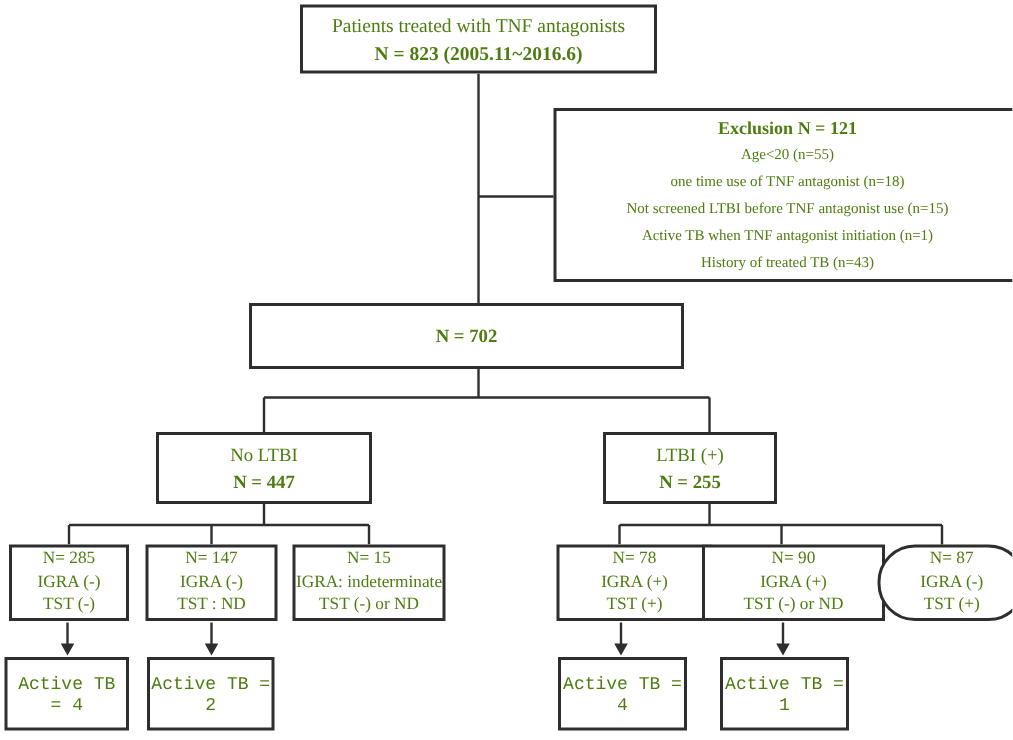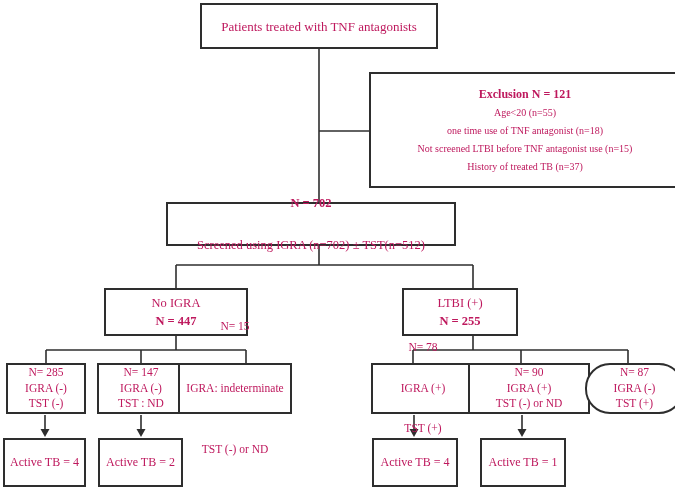--- a/index.html
+++ b/index.html
@@ -2,21 +2,21 @@
 <html><head>
 <meta charset="utf-8">
 <style>
   html, body { margin: 0; padding: 0; background: #ffffff; }
   .canvas {
     position: relative;
     width: 675px;
     height: 493px;
     background: #ffffff;
     font-family: "Liberation Serif", "DejaVu Serif", serif;
-    color: #be185d;
+    color: #4d7c0f;
     overflow: hidden;
   }
   .lines {
     position: absolute;
     left: 0; top: 0;
     width: 675px; height: 493px;
   }
   .box {
     position: absolute;
     box-sizing: border-box;
@@ -36,25 +36,25 @@
   .excl-item { font-size: 10px; line-height: 18px; }
   
   .top-box       { left: 200px; top: 3px;   width: 238px; height: 46px; }
   .exclusion-box { left: 369px; top: 72px;  width: 312px; height: 116px; }
   .screened-box  { left: 166px; top: 202px; width: 290px; height: 44px; gap: 24px; }
   .no-ltbi-box   { left: 104px; top: 288px; width: 144px; height: 48px; }
   .ltbi-box      { left: 402px; top: 288px; width: 116px; height: 48px; }
   .sub { top: 363px; height: 51px; }
   .sub1 { left: 6px;   width: 80px; }
   .sub2 { left: 97px;  width: 88px; }
-  .sub3 { left: 178px; width: 114px; gap: 46px; }
-  .sub4 { left: 371px; width: 104px; gap: 25px; }
+  .sub3 { left: 195px; width: 102px; }
+  .sub4 { left: 371px; width: 104px; }
   .sub5 { left: 468px; width: 122px; }
   .sub6 { left: 585px; width: 99px; border-radius: 25px; }
-  .tb { top: 438px; height: 49px; font-size: 12px; }
+  .tb { top: 438px; height: 49px; font-size: 12px; font-family: Liberation Mono, monospace; }
   .tb1 { left: 3px;   width: 83px; }
   .tb2 { left: 98px;  width: 85px; }
   .tb3 { left: 372px; width: 86px; }
   .tb4 { left: 480px; width: 86px; }
 </style>
 </head>
 <body>
 
 <div class="canvas">
 
@@ -90,37 +90,38 @@
     <g fill="#2e2e2e" stroke="none">
       <polygon points="40.5,429 49.5,429 45,437"></polygon>
       <polygon points="136.5,429 145.5,429 141,437"></polygon>
       <polygon points="409.5,429 418.5,429 414,437"></polygon>
       <polygon points="517.5,429 526.5,429 522,437"></polygon>
     </g>
   </svg>
 
   <div class="box top-box">
     <div class="t13">Patients treated with TNF antagonists</div>
+    <div class="t13 b">N = 823 (2005.11~2016.6)</div>
   </div>
 
   <div class="box exclusion-box">
     <div class="excl-title">Exclusion N = 121</div>
     <div class="excl-item">Age&lt;20 (n=55)</div>
     <div class="excl-item">one time use of TNF antagonist (n=18)</div>
     <div class="excl-item">Not screened LTBI before TNF antagonist use (n=15)</div>
-    <div class="excl-item">History of treated TB (n=37)</div>
+    <div class="excl-item">Active TB when TNF antagonist initiation (n=1)</div>
+    <div class="excl-item">History of treated TB (n=43)</div>
   </div>
 
   <div class="box screened-box">
     <div class="t12 b">N = 702</div>
-    <div class="t12">Screened using IGRA (n=702) ± TST(n=512)</div>
   </div>
 
   <div class="box no-ltbi-box">
-    <div class="t12">No IGRA</div>
+    <div class="t12">No LTBI</div>
     <div class="t12 b">N = 447</div>
   </div>
   <div class="box ltbi-box">
     <div class="t12">LTBI (+)</div>
     <div class="t12 b">N = 255</div>
   </div>
 
   <div class="box sub sub1">
     <div class="t11">N= 285</div>
     <div class="t11">IGRA (-)</div>

